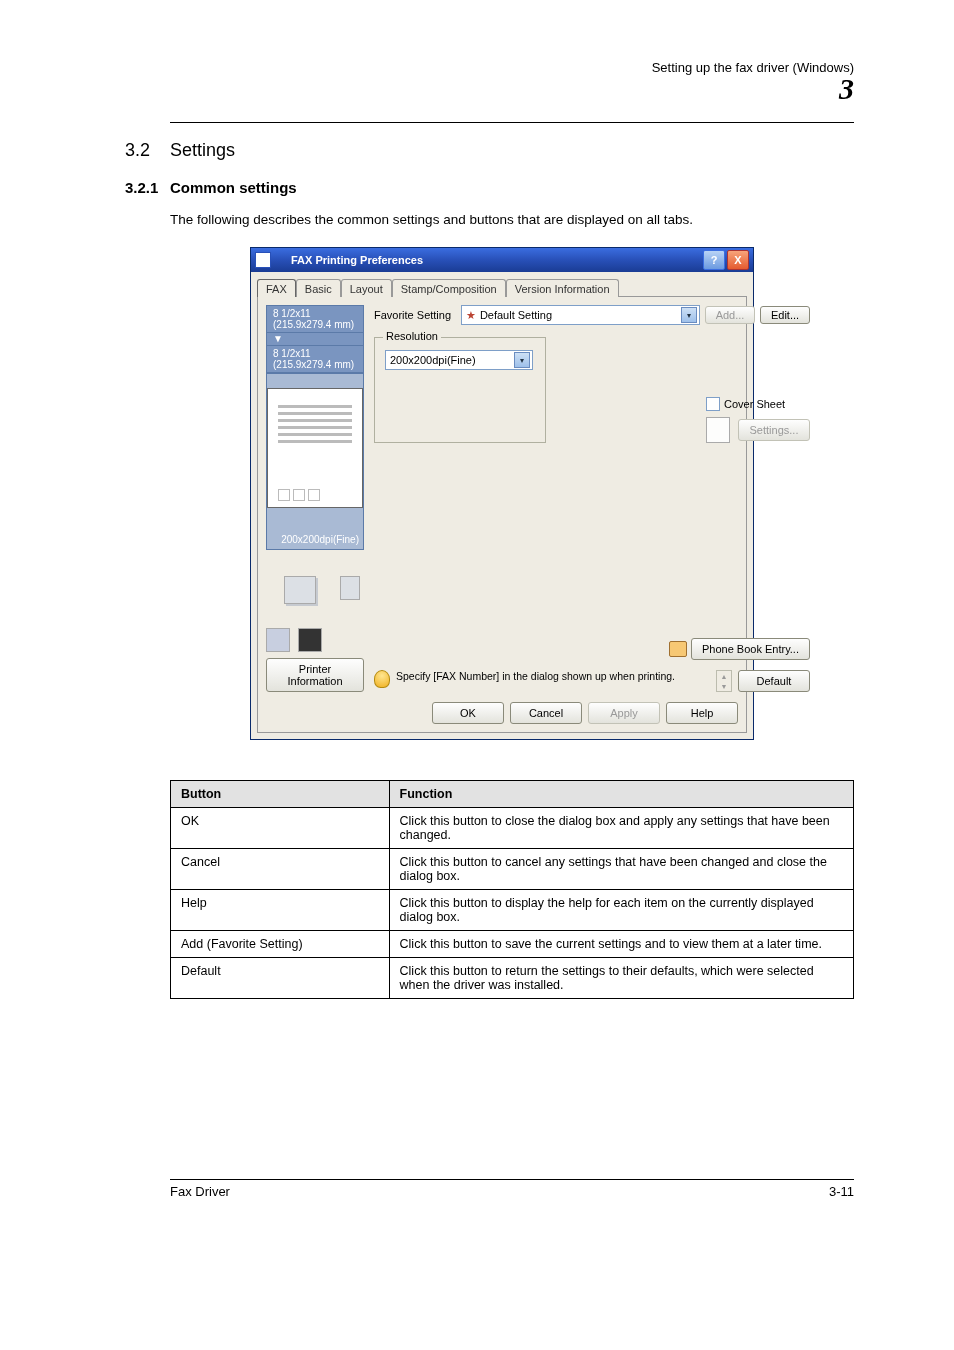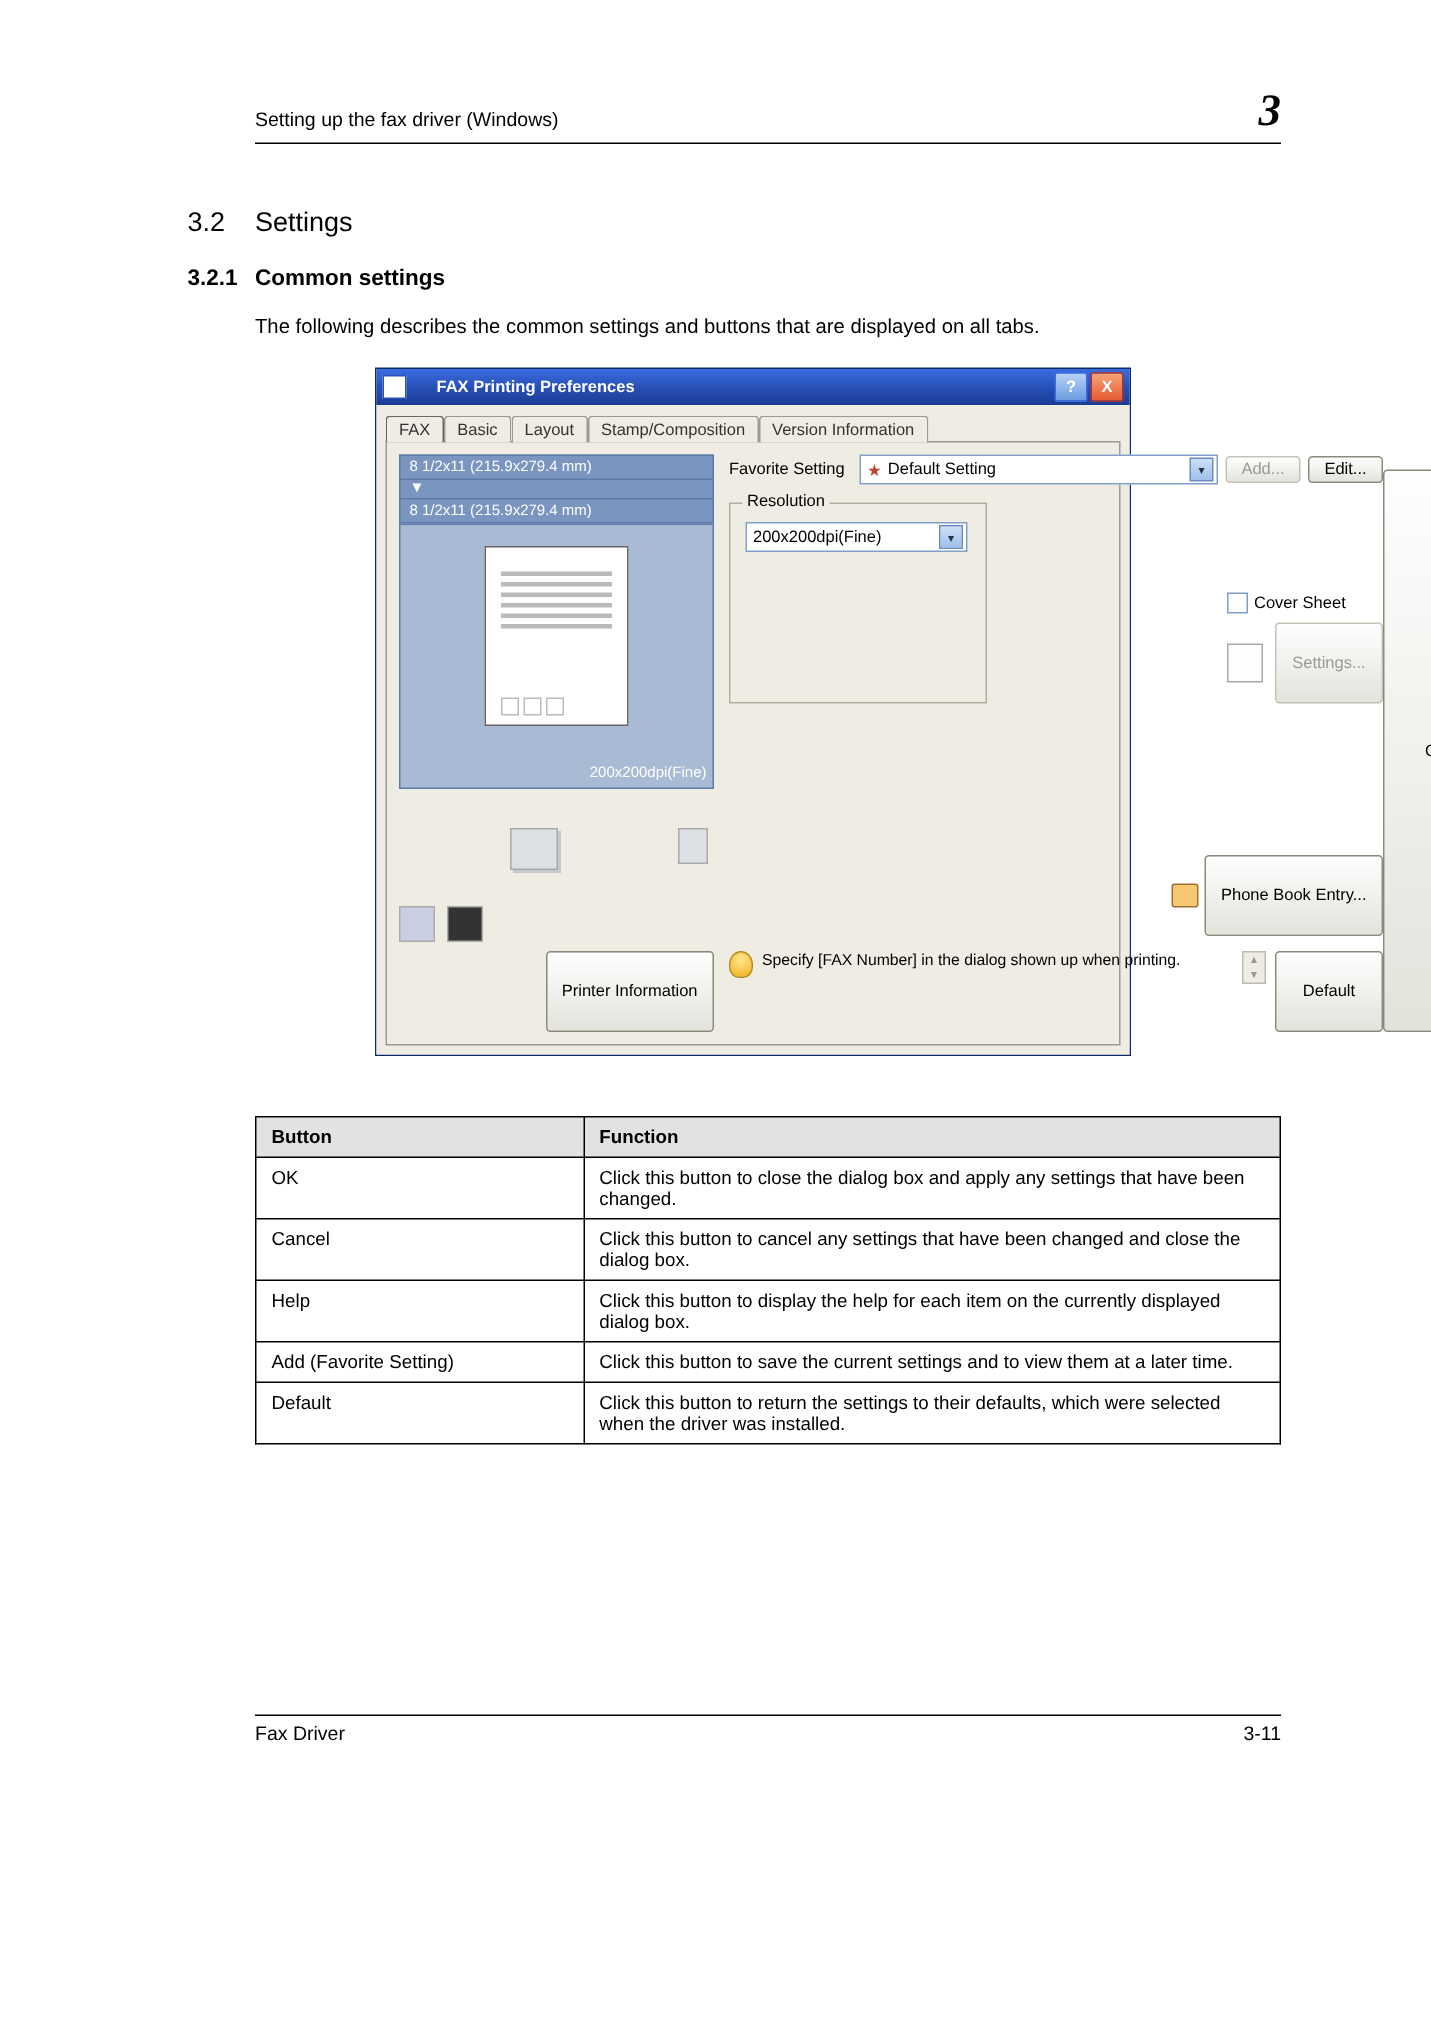--- a/index.html
+++ b/index.html
@@ -13,22 +13,23 @@
   .page {
     padding: 60px 100px 40px 170px;
     box-sizing: border-box;
     position: relative;
   }
   .header-line {
     display: flex;
     justify-content: space-between;
     align-items: flex-end;
     border-bottom: 1px solid #000;
-    padding-bottom: 8px;
-    margin-bottom: 42px;
+    padding-bottom: 20px;
+    margin-bottom: 17px;
+    flex-direction: column;
   }
   .header-text {
     font-size: 13px;
   }
   .header-num {
     font-size: 30px;
     font-style: italic;
     font-weight: bold;
     font-family: "Times New Roman", serif;
     line-height: 0.9;
@@ -121,21 +122,21 @@
     background: #efece3;
     border-color: #666;
     z-index: 2;
   }
   .tab-panel {
     border: 1px solid #999;
     border-top: 1px solid #999;
     padding: 8px;
     background: #efece3;
     display: flex;
-    flex-direction: row;
+    flex-direction: column;
   }
   .panel-main {
     display: flex;
     gap: 10px;
   }
   .preview-col {
     width: 210px;
     display: flex;
     flex-direction: column;
     align-items: stretch;
@@ -189,21 +190,21 @@
   .mini-icon {
     width:30px; height:26px; border:1px solid #aaa; background:#dce0e5;
   }
   .mini-icon.stack {
     box-shadow: 2px 2px 0 #c6cad0;
   }
   .form-btn {
     background: linear-gradient(#fefefe,#e3e3dc);
     border:1px solid #8a8a7a;
     border-radius:3px;
-    padding: 20px 10px;
+    padding: 4px 10px;
     font-size:11px;
     text-align:center;
     min-width:72px;
     box-sizing:border-box;
   }
   .form-btn.small { min-width:50px; padding:2px 6px; }
   .form-btn.disabled { color:#999; border-color:#c2c2b6; }
   .right-col { flex:1; display:flex; flex-direction:column; }
   .fav-row {
     display:flex; align-items:center; gap:5px;

